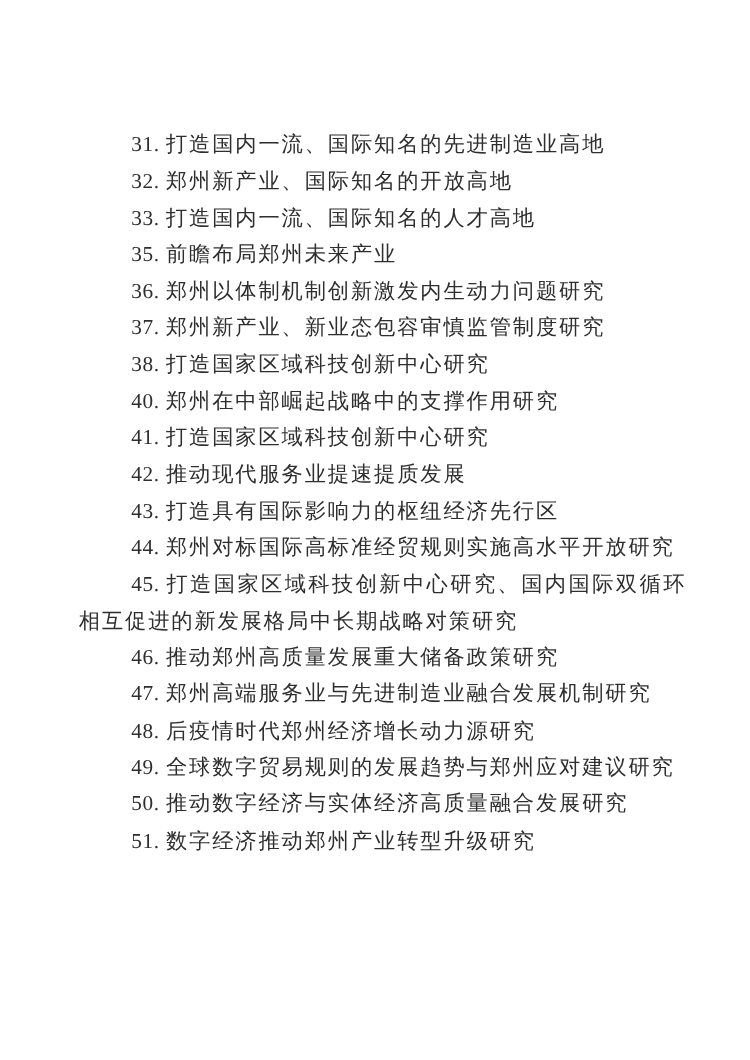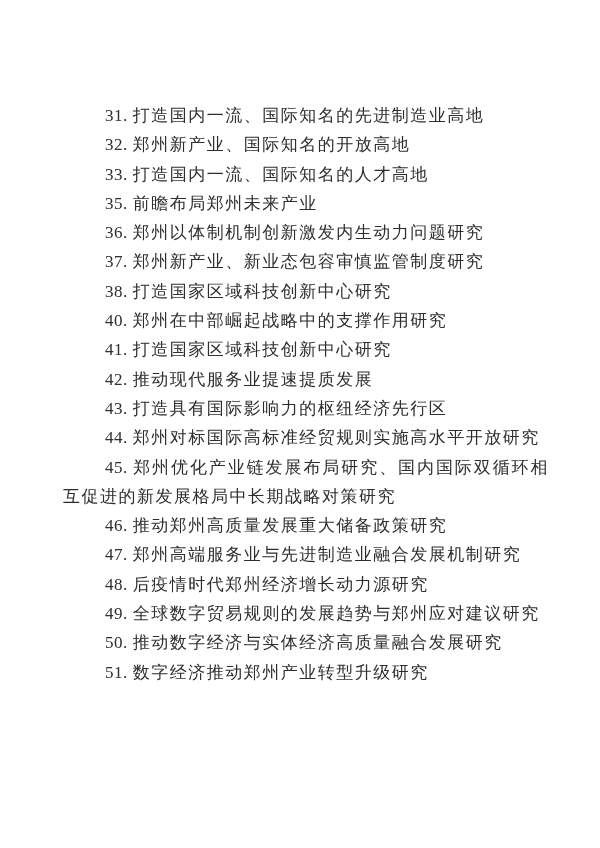--- a/index.html
+++ b/index.html
@@ -65,21 +65,21 @@
       <p class="item"><span class="num">33.</span><span class="text">打造国内一流、国际知名的人才高地</span></p>
       <p class="item"><span class="num">35.</span><span class="text">前瞻布局郑州未来产业</span></p>
       <p class="item"><span class="num">36.</span><span class="text">郑州以体制机制创新激发内生动力问题研究</span></p>
       <p class="item"><span class="num">37.</span><span class="text">郑州新产业、新业态包容审慎监管制度研究</span></p>
       <p class="item"><span class="num">38.</span><span class="text">打造国家区域科技创新中心研究</span></p>
       <p class="item"><span class="num">40.</span><span class="text">郑州在中部崛起战略中的支撑作用研究</span></p>
       <p class="item"><span class="num">41.</span><span class="text">打造国家区域科技创新中心研究</span></p>
       <p class="item"><span class="num">42.</span><span class="text">推动现代服务业提速提质发展</span></p>
       <p class="item"><span class="num">43.</span><span class="text">打造具有国际影响力的枢纽经济先行区</span></p>
       <p class="item"><span class="num">44.</span><span class="text">郑州对标国际高标准经贸规则实施高水平开放研究</span></p>
-      <p class="item"><span class="num">45.</span><span class="text">郑州优化产业链发展布局研究、国内国际双循环相互促进的新发展格局中长期战略对策研究</span></p>
+      <p class="item"><span class="num">45.</span><span class="text">打造国家区域科技创新中心研究、国内国际双循环相互促进的新发展格局中长期战略对策研究</span></p>
       <p class="item"><span class="num">46.</span><span class="text">推动郑州高质量发展重大储备政策研究</span></p>
       <p class="item"><span class="num">47.</span><span class="text">郑州高端服务业与先进制造业融合发展机制研究</span></p>
       <p class="item"><span class="num">48.</span><span class="text">后疫情时代郑州经济增长动力源研究</span></p>
       <p class="item"><span class="num">49.</span><span class="text">全球数字贸易规则的发展趋势与郑州应对建议研究</span></p>
       <p class="item"><span class="num">50.</span><span class="text">推动数字经济与实体经济高质量融合发展研究</span></p>
       <p class="item"><span class="num">51.</span><span class="text">数字经济推动郑州产业转型升级研究</span></p>
     </div>
 
   <div class="page-num">
     <span class="dash">—</span><span class="num">7</span><span class="dash">—</span>

